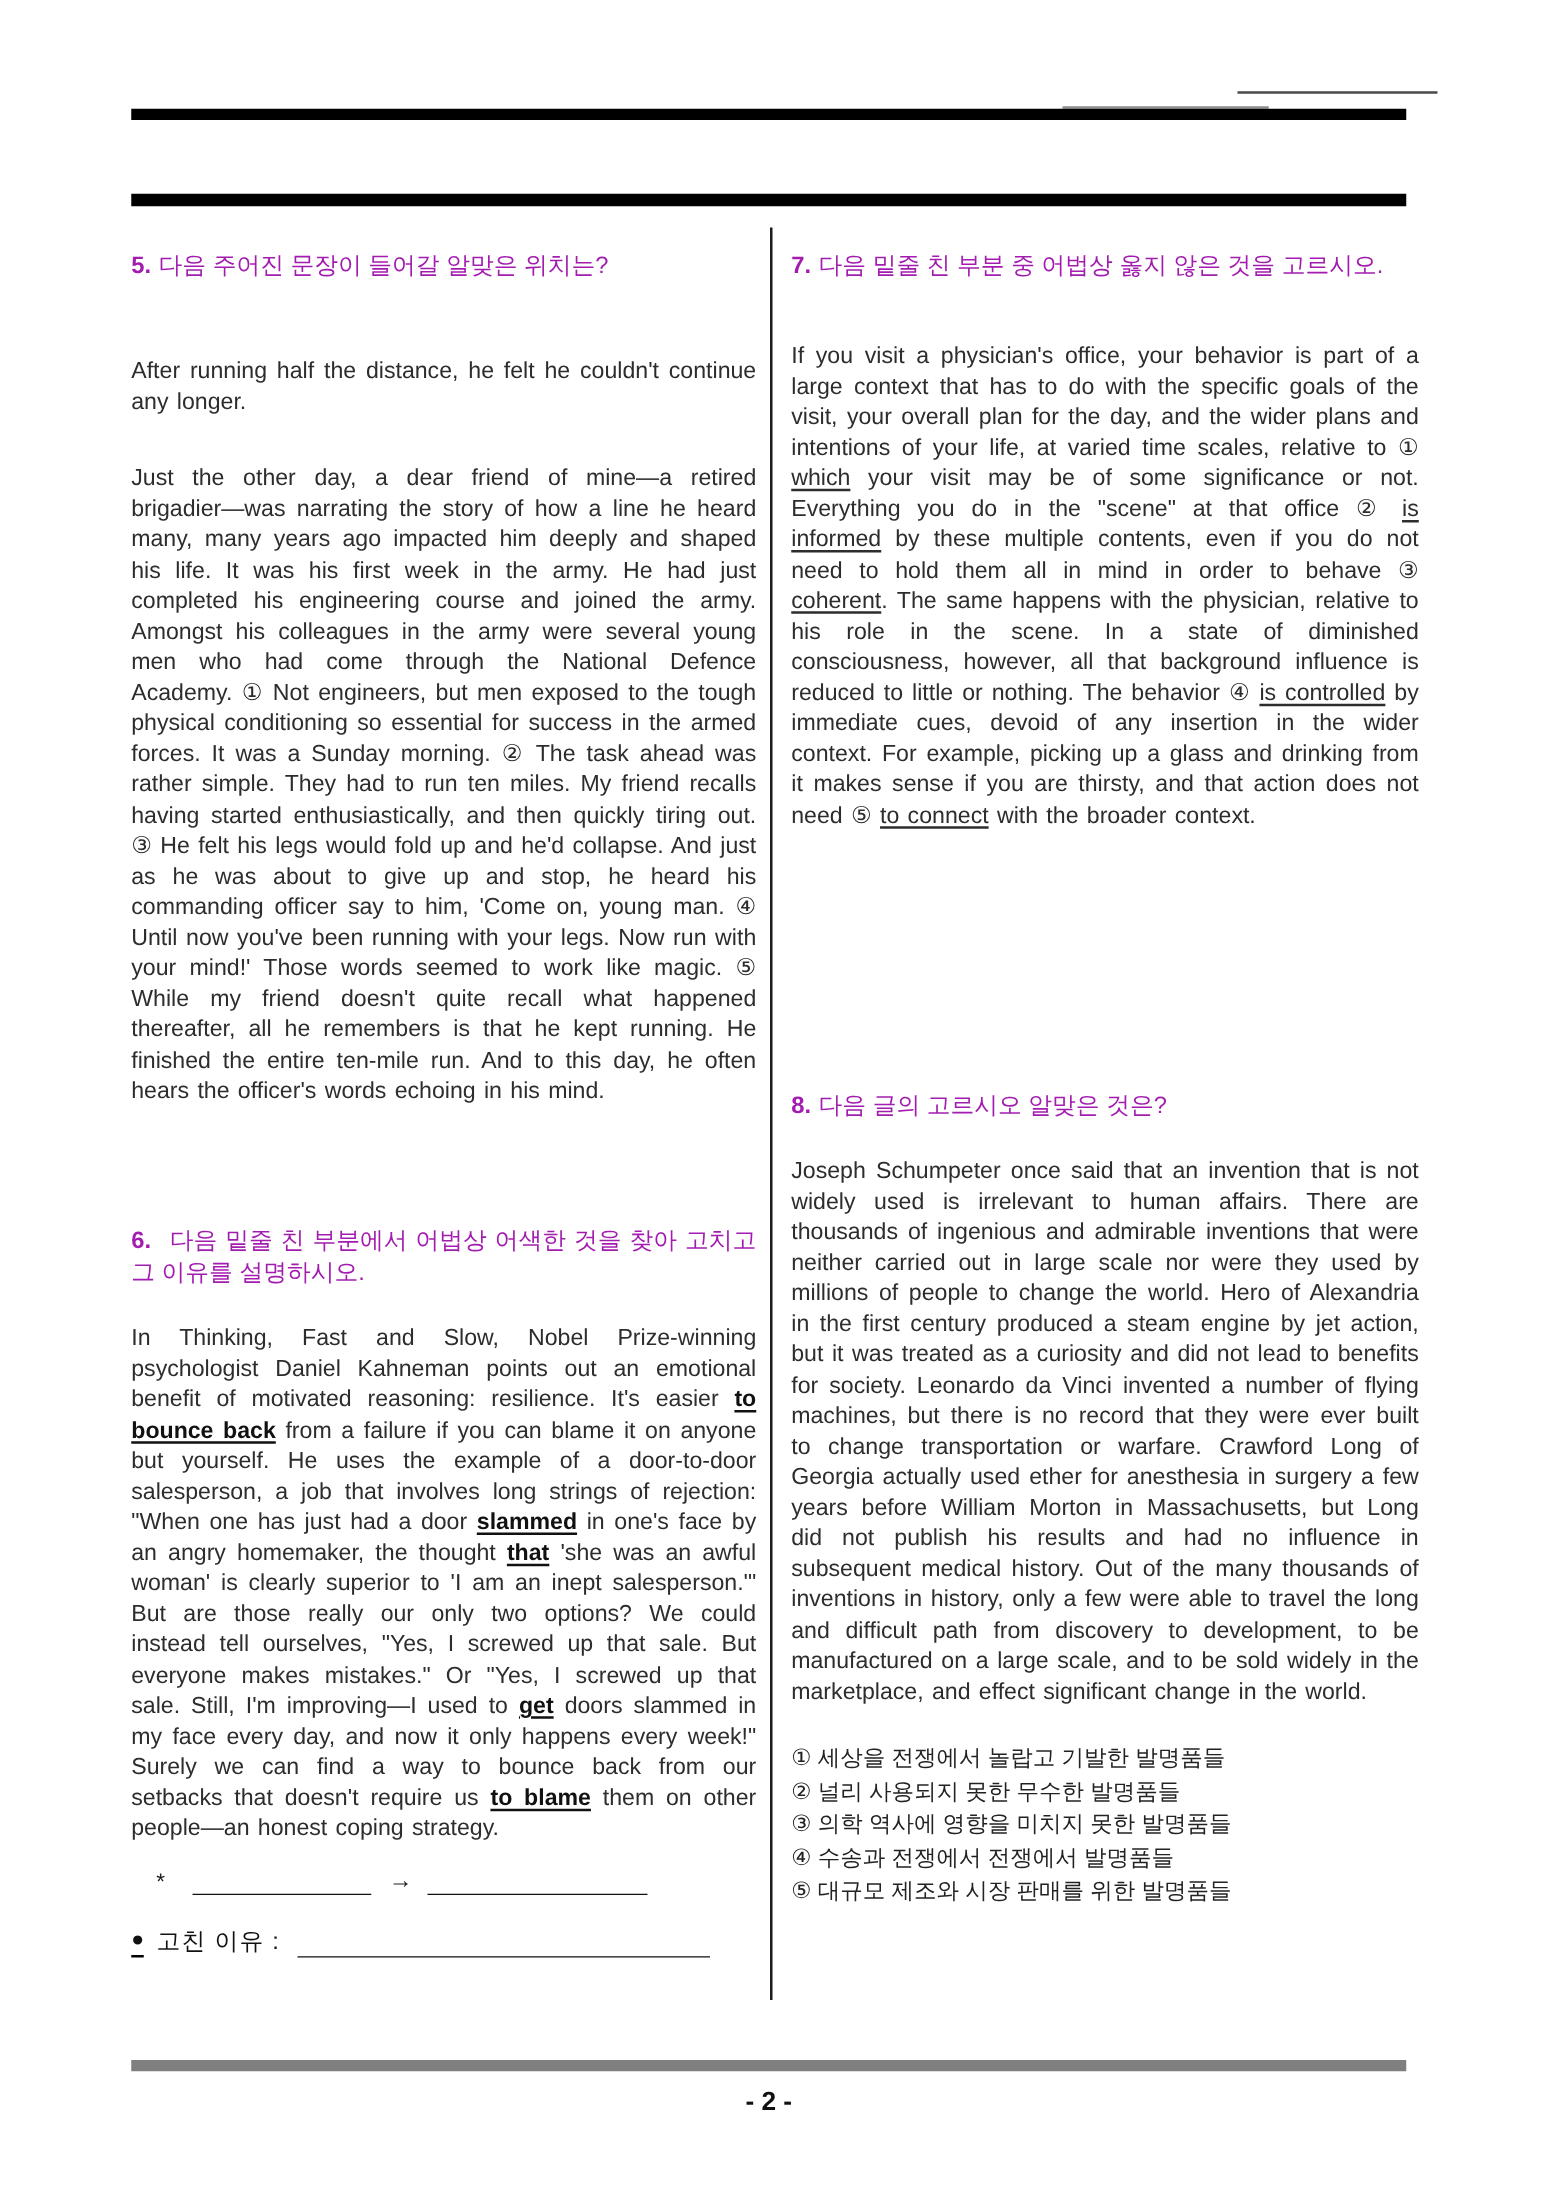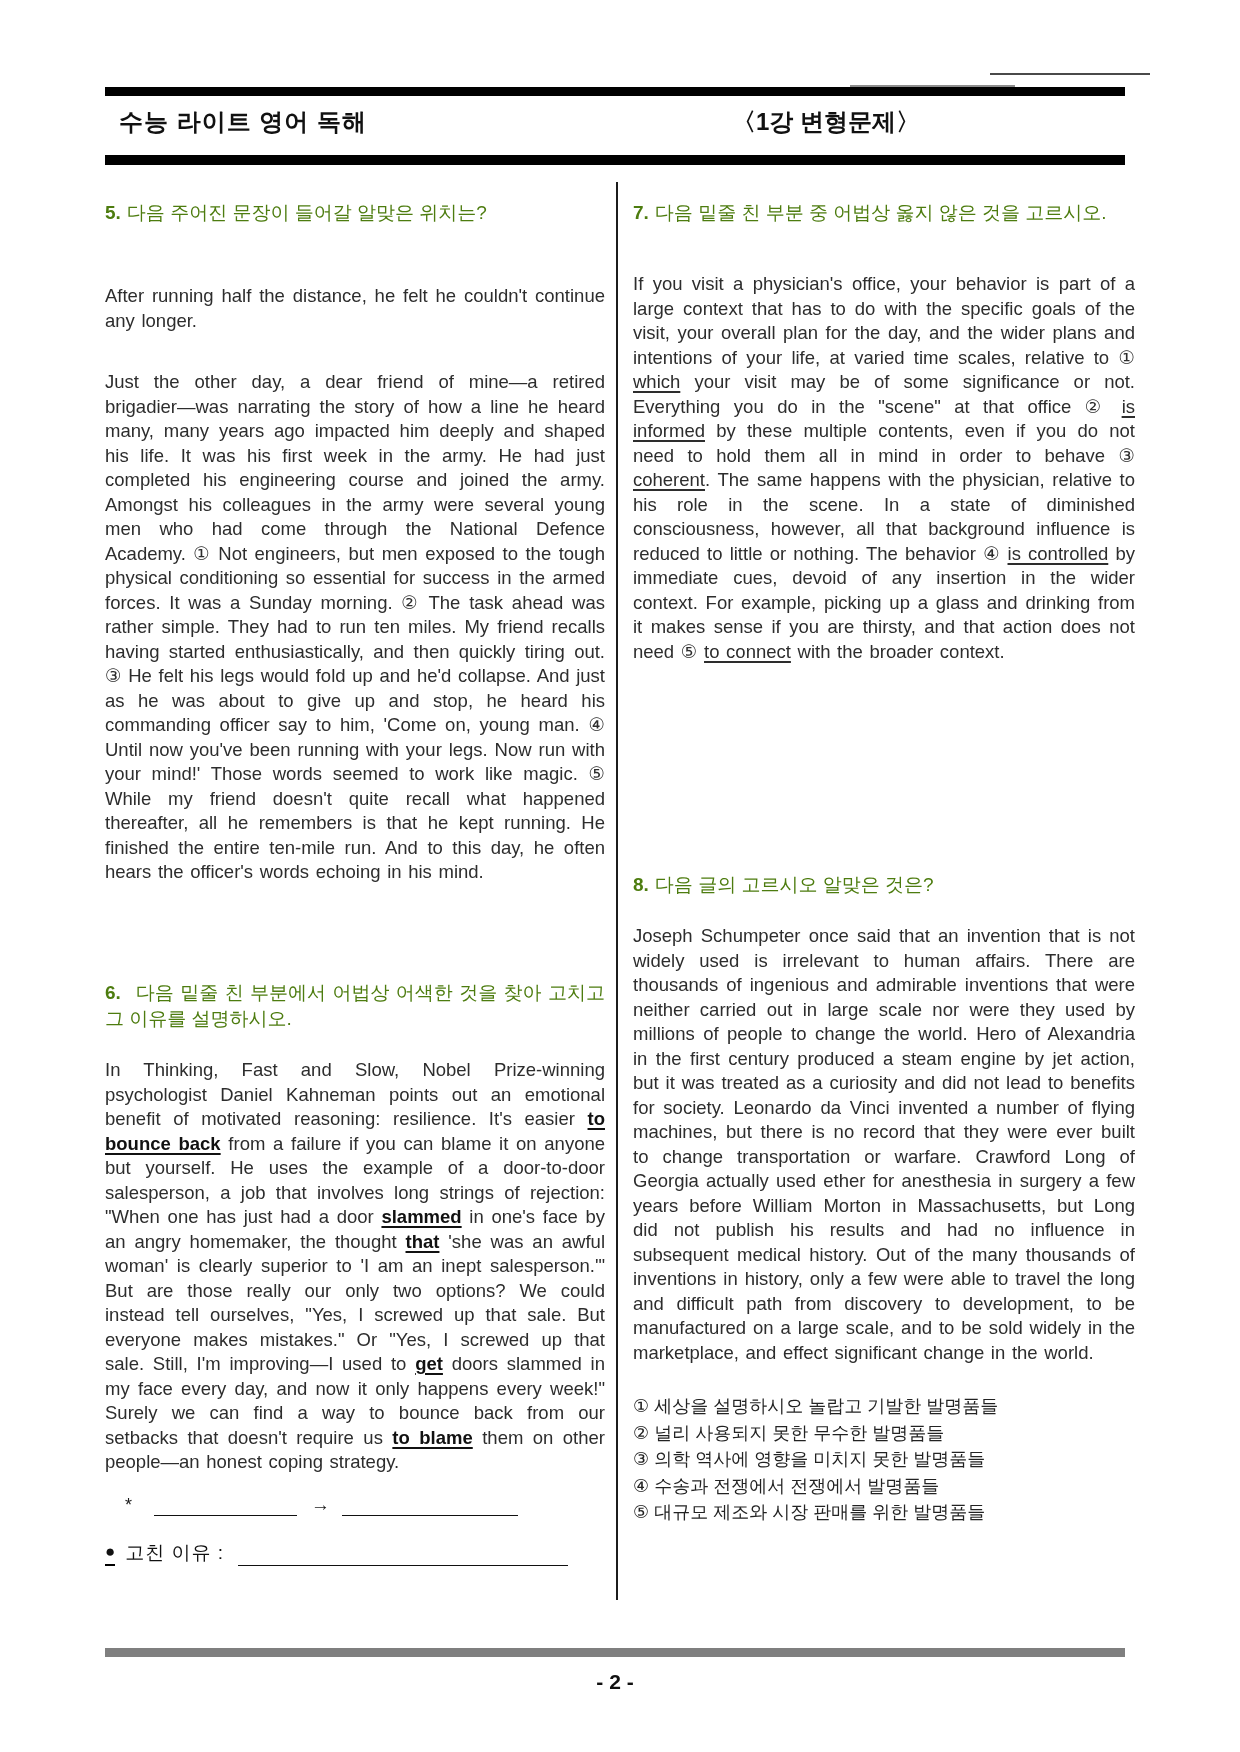--- a/index.html
+++ b/index.html
@@ -21,21 +21,21 @@
   .header-chapter { font-size:24px; font-weight:bold; color:#111; margin-right:205px; }
 
   
   .divider { position:absolute; top:182px; left:616px; width:2px; height:1418px; background:#1c1c1c; }
   .qblock  { position:absolute; }
   #q5 { top:200px; left:105px; width:500px; }
   #q6 { top:980px; left:105px; width:500px; }
   #q7 { top:200px; left:633px; width:502px; }
   #q8 { top:872px; left:633px; width:502px; }
 
-  .q-head { font-size:19px; line-height:26px; color:#4d7c0f; text-align:justify; }
+  .q-head { font-size:19px; line-height:26px; color:#a21caf; text-align:justify; }
   .q-num  { font-weight:bold; margin-right:6px; }
   .q-num-wide { font-weight:bold; margin-right:15px; }
 
   p.body-text {
     font-size:18.5px; line-height:24.5px; margin:0; text-align:justify;
     word-spacing:1.5px; color:#2d2d2d;
   }
   #q5 .given   { margin-top:58px; }
   #q5 .passage { margin-top:37px; }
   #q6 .passage { margin-top:26px; }
@@ -67,24 +67,20 @@
               font-size:21px; font-weight:bold; color:#111; }
 </style>
 </head>
 <body>
 
 <div class="page">
 
   <div class="artifact-1"></div>
   <div class="artifact-2"></div>
   <div class="bar-top"></div>
-  <div class="header-row">
-    <div class="header-title">수능 라이트 영어 독해</div>
-    <div class="header-chapter">〈1강 변형문제〉</div>
-  </div>
   <div class="bar-bottom"></div>
 
   <div class="divider"></div>
 
   <div class="qblock" id="q5">
     <div class="q-head">
       <span class="q-num">5.</span><span>다음 주어진 문장이 들어갈 알맞은 위치는?</span>
     </div>
     <p class="body-text given">After running half the distance, he felt he couldn't continue any longer.</p>
     <p class="body-text passage">Just the other day, a dear friend of mine—a retired brigadier—was narrating the story of how a line he heard many, many years ago impacted him deeply and shaped his life. It was his first week in the army. He had just completed his engineering course and joined the army. Amongst his colleagues in the army were several young men who had come through the National Defence Academy. ① Not engineers, but men exposed to the tough physical conditioning so essential for success in the armed forces. It was a Sunday morning. ② The task ahead was rather simple. They had to run ten miles. My friend recalls having started enthusiastically, and then quickly tiring out. ③ He felt his legs would fold up and he'd collapse. And just as he was about to give up and stop, he heard his commanding officer say to him, 'Come on, young man. ④ Until now you've been running with your legs. Now run with your mind!' Those words seemed to work like magic. ⑤ While my friend doesn't quite recall what happened thereafter, all he remembers is that he kept running. He finished the entire ten-mile run. And to this day, he often hears the officer's words echoing in his mind.</p>
@@ -114,21 +110,21 @@
     </div>
     <p class="body-text passage"><span>If you visit a physician's office, your behavior is part of a large context that has to do with the specific goals of the visit, your overall plan for the day, and the wider plans and intentions of your life, at varied time scales, relative to ① </span><span class="seg-u">which</span><span> your visit may be of some significance or not. Everything you do in the "scene" at that office ② </span><span class="seg-u">is informed</span><span> by these multiple contents, even if you do not need to hold them all in mind in order to behave ③ </span><span class="seg-u">coherent</span><span>. The same happens with the physician, relative to his role in the scene. In a state of diminished consciousness, however, all that background influence is reduced to little or nothing. The behavior ④ </span><span class="seg-u">is controlled</span><span> by immediate cues, devoid of any insertion in the wider context. For example, picking up a glass and drinking from it makes sense if you are thirsty, and that action does not need ⑤ </span><span class="seg-u">to connect</span><span> with the broader context.</span></p>
   </div>
 
   <div class="qblock" id="q8">
     <div class="q-head">
       <span class="q-num">8.</span><span>다음 글의 고르시오 알맞은 것은?</span>
     </div>
     <p class="body-text passage">Joseph Schumpeter once said that an invention that is not widely used is irrelevant to human affairs. There are thousands of ingenious and admirable inventions that were neither carried out in large scale nor were they used by millions of people to change the world. Hero of Alexandria in the first century produced a steam engine by jet action, but it was treated as a curiosity and did not lead to benefits for society. Leonardo da Vinci invented a number of flying machines, but there is no record that they were ever built to change transportation or warfare. Crawford Long of Georgia actually used ether for anesthesia in surgery a few years before William Morton in Massachusetts, but Long did not publish his results and had no influence in subsequent medical history. Out of the many thousands of inventions in history, only a few were able to travel the long and difficult path from discovery to development, to be manufactured on a large scale, and to be sold widely in the marketplace, and effect significant change in the world.</p>
     <ul class="options">
-      <li>① 세상을 설명하시오 놀랍고 기발한 발명품들</li>
+      <li>① 세상을 전쟁에서 놀랍고 기발한 발명품들</li>
       <li>② 널리 사용되지 못한 무수한 발명품들</li>
       <li>③ 의학 역사에 영향을 미치지 못한 발명품들</li>
       <li>④ 수송과 전쟁에서 전쟁에서 발명품들</li>
       <li>⑤ 대규모 제조와 시장 판매를 위한 발명품들</li>
     </ul>
   </div>
 
   <div class="footer-bar"></div>
   <div class="page-num">- 2 -</div>
 

